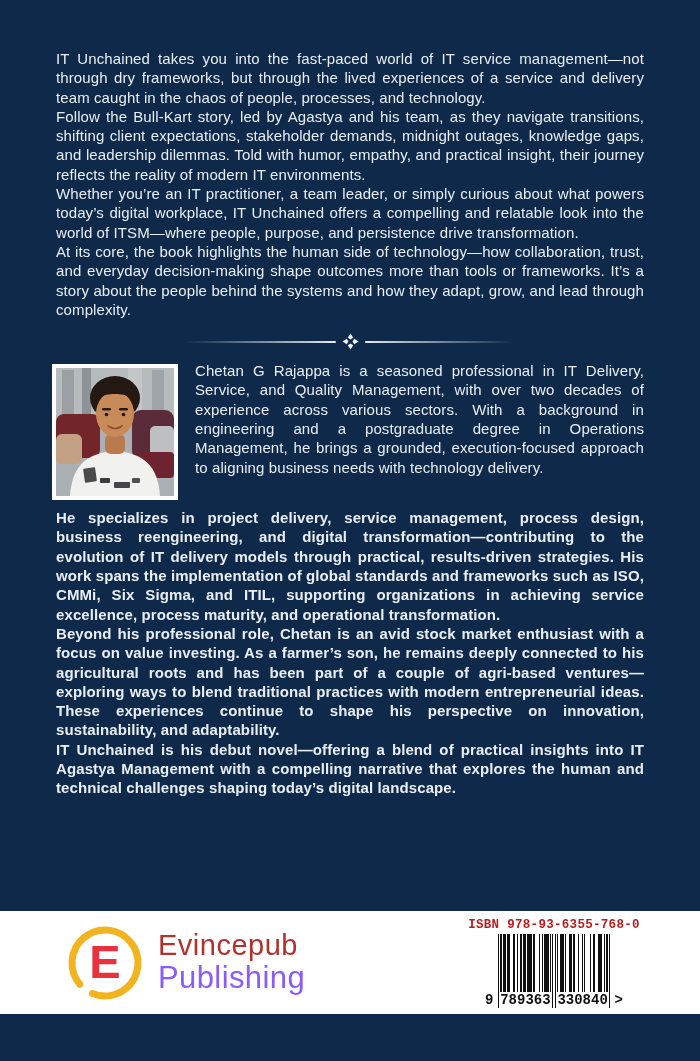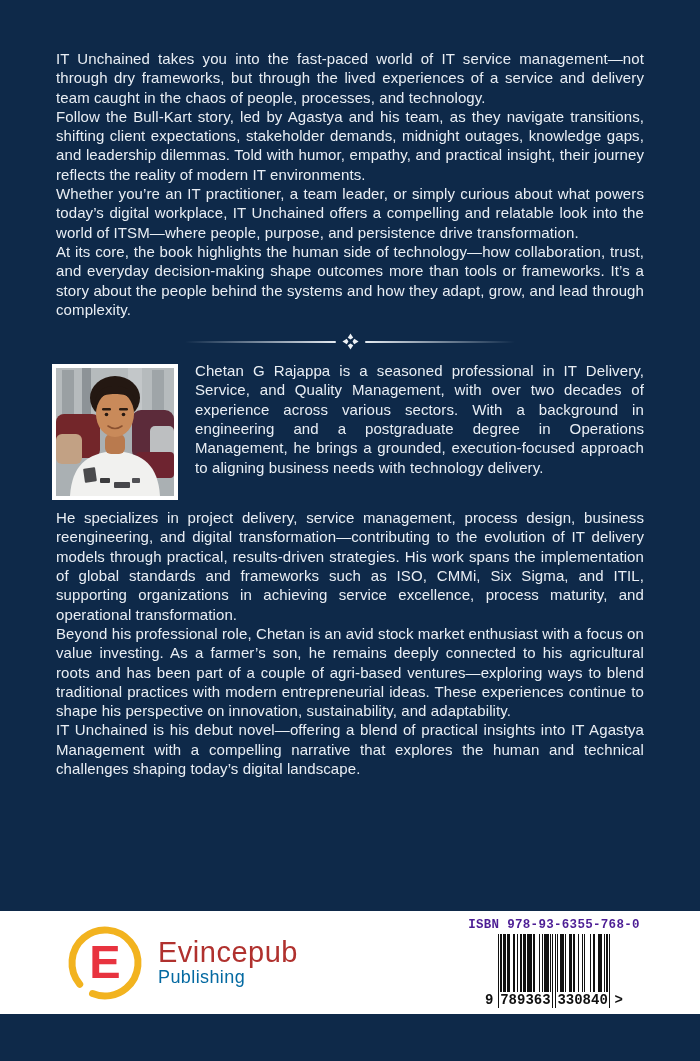--- a/index.html
+++ b/index.html
@@ -36,51 +36,51 @@
   .photo-frame{
     float:left;
     width:118px;height:128px;
     border:4px solid #ffffff;
     margin:3px 17px 8px -4px;
     background:#a8adb0;
     box-sizing:content-box;
   }
   .photo-frame svg{display:block;width:118px;height:128px;}
   .bio{margin:0;}
-  .after-photo{clear:both;margin-top:17px;}
-  .apara{margin-top:17px;}
+  .after-photo{clear:both;margin-top:17px;font-weight:bold;}
+  .apara{margin-top:17px;font-weight:bold;}
 
   
   .footer-band{
     position:absolute;left:0;top:911px;
     width:700px;height:103px;
     background:#ffffff;
     display:flex;align-items:center;justify-content:space-between;
     padding:0 62px 0 66px;box-sizing:border-box;
   }
   .publisher{display:flex;align-items:center;gap:14px;}
   .logo-mark{position:relative;width:78px;height:78px;flex:0 0 auto;}
   .logo-mark svg{position:absolute;left:0;top:0;width:78px;height:78px;}
   .logo-letter{
     position:absolute;left:0;top:0;right:0;bottom:2px;
     display:flex;align-items:center;justify-content:center;
     font-size:47px;font-weight:600;color:#e8333f;
   }
   .logo-text{display:flex;flex-direction:column;line-height:1.08;}
   .pub-name{color:#b0312e;font-size:29px;letter-spacing:.5px;}
-  .pub-tag{color:#0369a1;font-size:18px;letter-spacing:.4px;}
+  .pub-tag{color:#8b5cf6;font-size:31px;letter-spacing:.4px;}
 
   .barcode{
     width:168px;
     display:flex;flex-direction:column;align-items:center;
     padding-top:1px;
   }
   .isbn-label{
     font-family:"Liberation Mono",monospace;
-    font-size:12.5px;font-weight:700;color:#4c1d95;
+    font-size:12.5px;font-weight:700;color:#b91c1c;
     letter-spacing:.3px;white-space:nowrap;margin-bottom:2px;
   }
   .ean-svg{width:112px;height:74px;fill:#101010;display:block;margin:0 auto;}
   .ean-digits{
     font-family:"Liberation Mono",monospace;
     font-size:14px;font-weight:700;color:#101010;
     display:flex;justify-content:space-between;
     width:140px;margin:-16px auto 0 auto;position:relative;
   }
   .ean-digits span{background:#ffffff;padding:0 1px;line-height:16px;}

